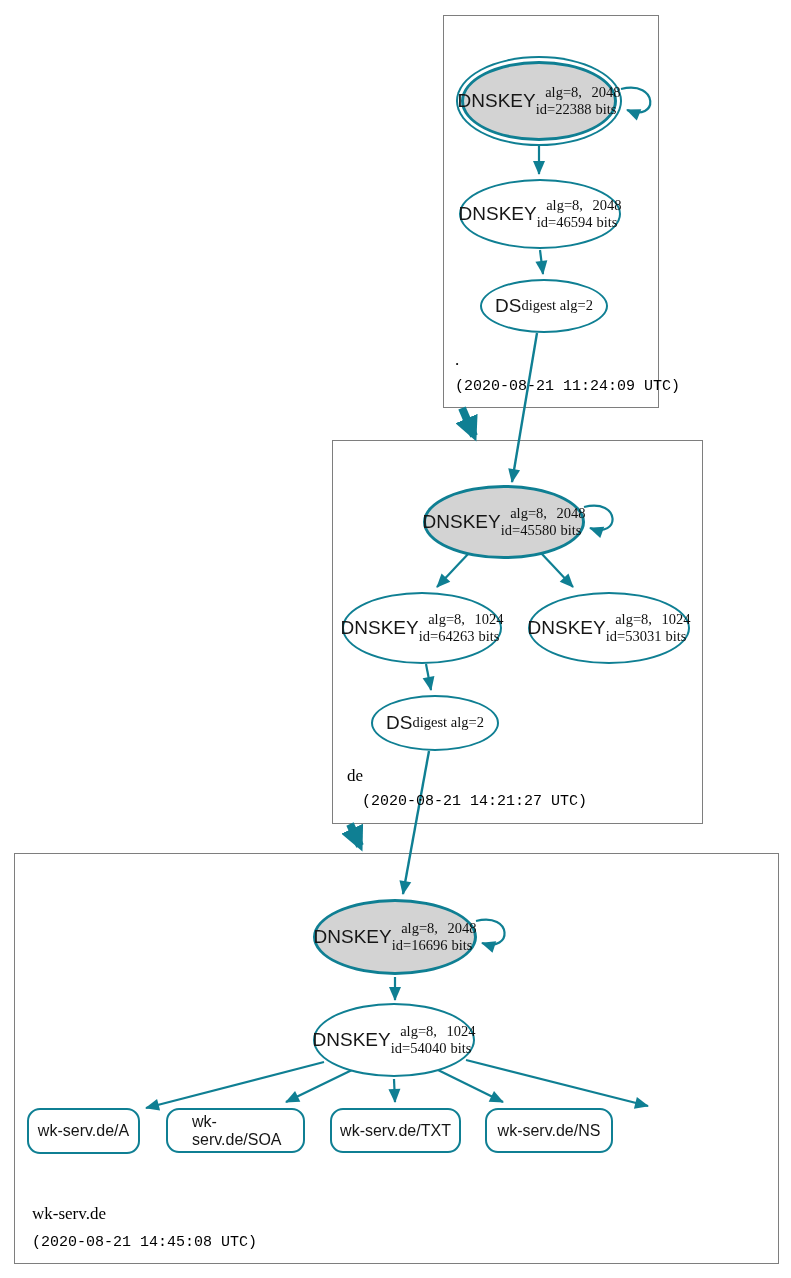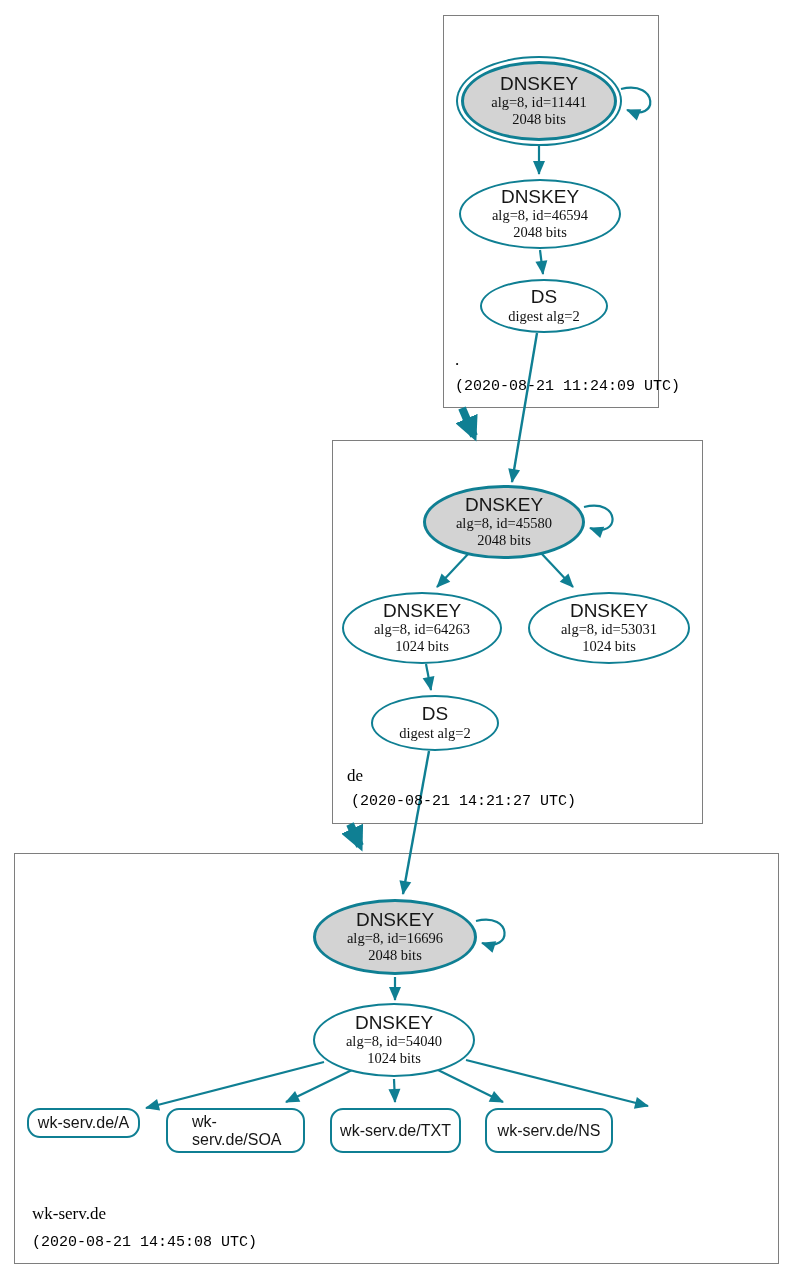--- a/index.html
+++ b/index.html
@@ -8,21 +8,21 @@
     font-family:"Liberation Sans", sans-serif; color:#111;
     overflow:hidden;
   }
   .zone-box {
     position:absolute; border:1px solid #7e7e7e; background:transparent; z-index:0;
   }
   svg.edges { position:absolute; left:0; top:0; z-index:1; pointer-events:none; }
   .node {
     position:absolute; box-sizing:border-box; z-index:2;
     border:2px solid #0f7f93; border-radius:50%; background:#ffffff;
-    display:flex; flex-direction:column; align-items:center; justify-content:center;
+    display:flex; align-items:center; justify-content:center;
     text-align:center;
   }
   .node.ksk { border-width:3px; background:#d3d3d3; }
   .node.double { box-shadow:0 0 0 3px #ffffff, 0 0 0 5px #0f7f93; }
   .ntitle { font-size:19px; line-height:1.08; color:#161616; }
   .ndetail { font-family:"Liberation Serif", serif; font-size:14.5px; line-height:1.18; color:#101010; }
   .rrset {
     position:absolute; box-sizing:border-box; z-index:2;
     border:2px solid #0f7f93; border-radius:13px; background:#ffffff;
     display:flex; align-items:center; justify-content:center;
@@ -73,21 +73,21 @@
     <path d="M 395,977 L 395,1000" fill="none" stroke="#0f7f93" stroke-width="2.2" marker-end="url(#ah)"></path>
     <path d="M 324,1062 L 146,1108" fill="none" stroke="#0f7f93" stroke-width="2.2" marker-end="url(#ah)"></path>
     <path d="M 352,1070 L 286,1102" fill="none" stroke="#0f7f93" stroke-width="2.2" marker-end="url(#ah)"></path>
     <path d="M 394,1079 L 395,1102" fill="none" stroke="#0f7f93" stroke-width="2.2" marker-end="url(#ah)"></path>
     <path d="M 438,1070 L 503,1102" fill="none" stroke="#0f7f93" stroke-width="2.2" marker-end="url(#ah)"></path>
     <path d="M 466,1060 L 648,1106" fill="none" stroke="#0f7f93" stroke-width="2.2" marker-end="url(#ah)"></path>
   </svg>
 
   <div class="node ksk double" style="left:461px; top:61px; width:156px; height:80px;">
     <div class="ntitle">DNSKEY</div>
-    <div class="ndetail">alg=8, id=11441</div>
+    <div class="ndetail">alg=8, id=22388</div>
     <div class="ndetail">2048 bits</div>
   </div>
   <div class="node" style="left:459px; top:179px; width:162px; height:70px;">
     <div class="ntitle">DNSKEY</div>
     <div class="ndetail">alg=8, id=46594</div>
     <div class="ndetail">2048 bits</div>
   </div>
   <div class="node" style="left:480px; top:279px; width:128px; height:54px;">
     <div class="ntitle">DS</div>
     <div class="ndetail">digest alg=2</div>
@@ -108,34 +108,34 @@
   <div class="node" style="left:528px; top:592px; width:162px; height:72px;">
     <div class="ntitle">DNSKEY</div>
     <div class="ndetail">alg=8, id=53031</div>
     <div class="ndetail">1024 bits</div>
   </div>
   <div class="node" style="left:371px; top:695px; width:128px; height:56px;">
     <div class="ntitle">DS</div>
     <div class="ndetail">digest alg=2</div>
   </div>
   <div class="zone-label" style="left:347px; top:766px;">de</div>
-  <div class="zone-ts" style="left:351px; top:793px;">(2020-08-21 14:21:27 UTC)</div>
+  <div class="zone-ts" style="left:362px; top:793px;">(2020-08-21 14:21:27 UTC)</div>
 
   <div class="node ksk" style="left:313px; top:899px; width:164px; height:76px;">
     <div class="ntitle">DNSKEY</div>
     <div class="ndetail">alg=8, id=16696</div>
     <div class="ndetail">2048 bits</div>
   </div>
   <div class="node" style="left:313px; top:1003px; width:162px; height:74px;">
     <div class="ntitle">DNSKEY</div>
     <div class="ndetail">alg=8, id=54040</div>
     <div class="ndetail">1024 bits</div>
   </div>
 
-  <div class="rrset" style="left:27px; top:1108px; width:113px; height:30px;">
+  <div class="rrset" style="left:27px; top:1108px; width:113px; height:46px;">
     <span>wk-serv.de/A</span>
   </div>
   <div class="rrset" style="left:166px; top:1108px; width:139px; height:45px;padding-left:24px;">
     <span>wk-serv.de/SOA</span>
   </div>
   <div class="rrset" style="left:330px; top:1108px; width:131px; height:45px;">
     <span>wk-serv.de/TXT</span>
   </div>
   <div class="rrset" style="left:485px; top:1108px; width:128px; height:45px;">
     <span>wk-serv.de/NS</span>

